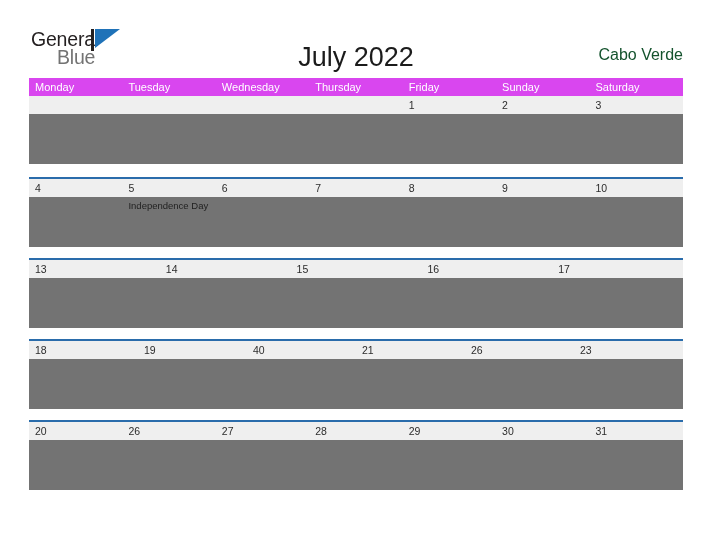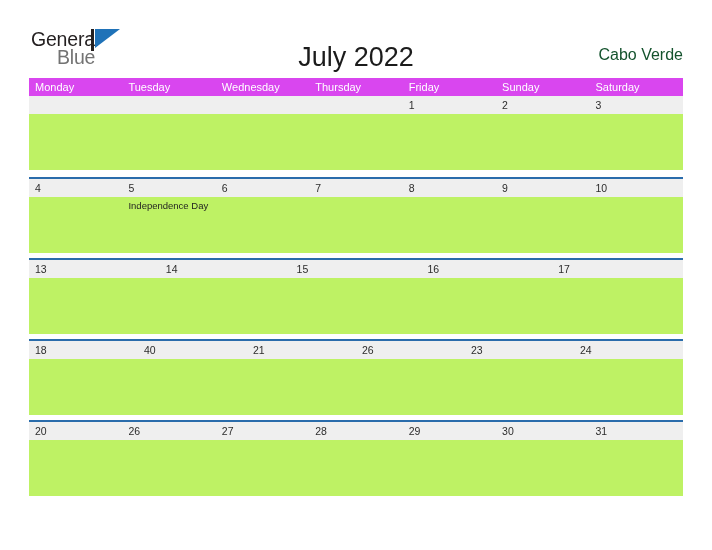--- a/index.html
+++ b/index.html
@@ -140,22 +140,22 @@
     font-size: 10.5px;
     line-height: 18px;
     color: #2c2c2c;
     white-space: nowrap;
     overflow: hidden;
   }
 
   .event-band {
     display: flex;
     width: 100%;
-    height: 56px;
-    background: #bef264;
+    height: 50px;
+    background: #737373;
   }
   .event-cell {
     flex: 1 1 0;
     min-width: 0;
     box-sizing: border-box;
     padding: 3px 4px 0 6px;
     font-size: 9.5px;
     line-height: 12px;
     color: #1f1f1f;
     overflow: hidden;
@@ -260,25 +260,25 @@
             <div class="event-cell"></div>
             <div class="event-cell"></div>
             <div class="event-cell"></div>
             <div class="event-cell"></div>
             <div class="event-cell"></div>
           </div>
         </div>
         <div class="week-row">
           <div class="date-band">
             <div class="date-cell">18</div>
+            <div class="date-cell">19</div>
             <div class="date-cell">40</div>
             <div class="date-cell">21</div>
             <div class="date-cell">26</div>
             <div class="date-cell">23</div>
-            <div class="date-cell">24</div>
           </div>
           <div class="event-band">
             <div class="event-cell"></div>
             <div class="event-cell"></div>
             <div class="event-cell"></div>
             <div class="event-cell"></div>
             <div class="event-cell"></div>
             <div class="event-cell"></div>
             <div class="event-cell"></div>
           </div>

